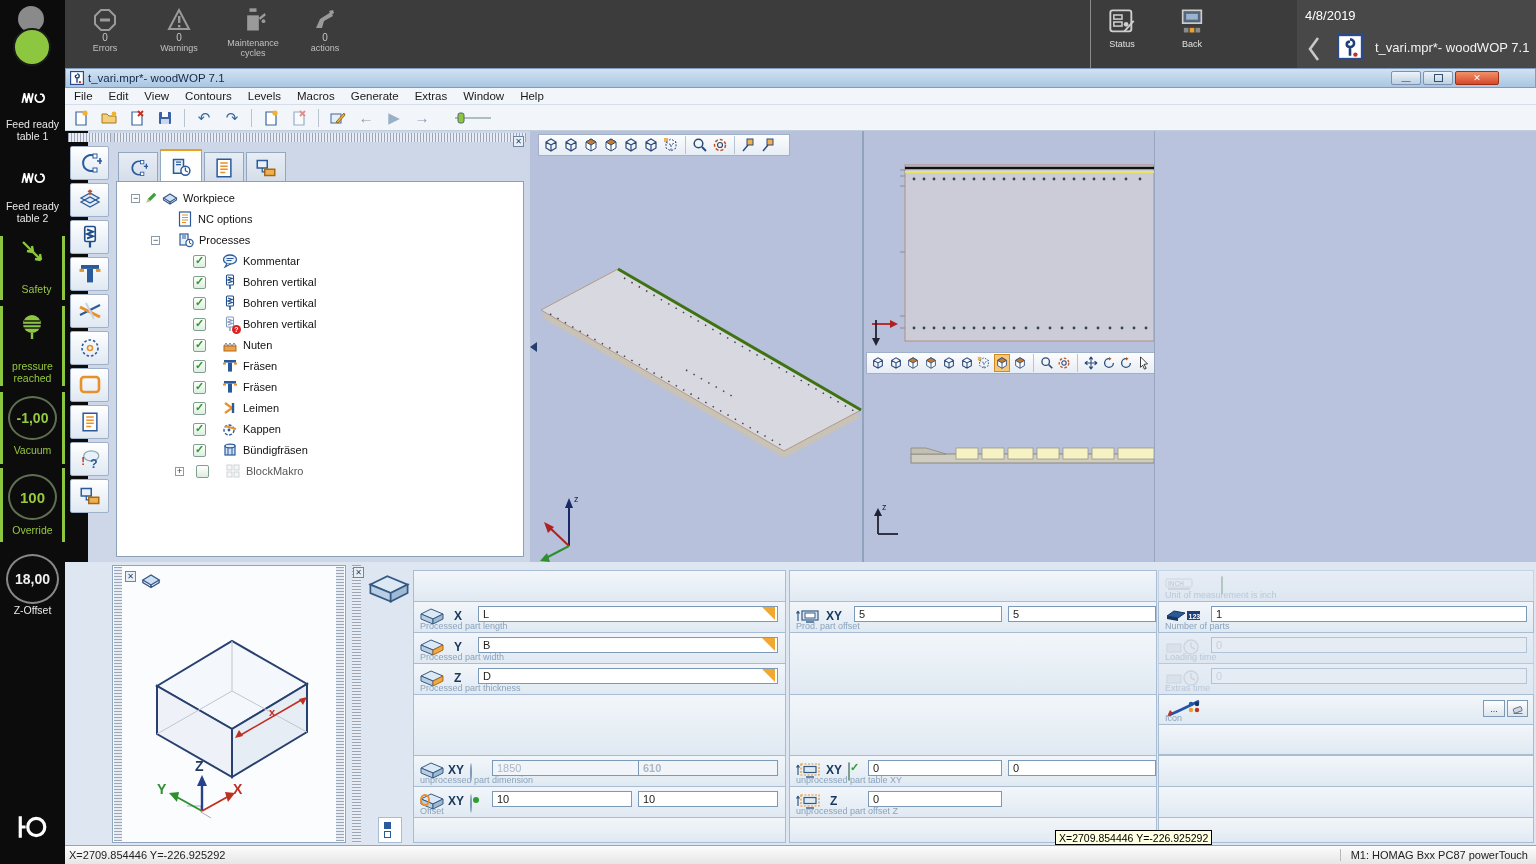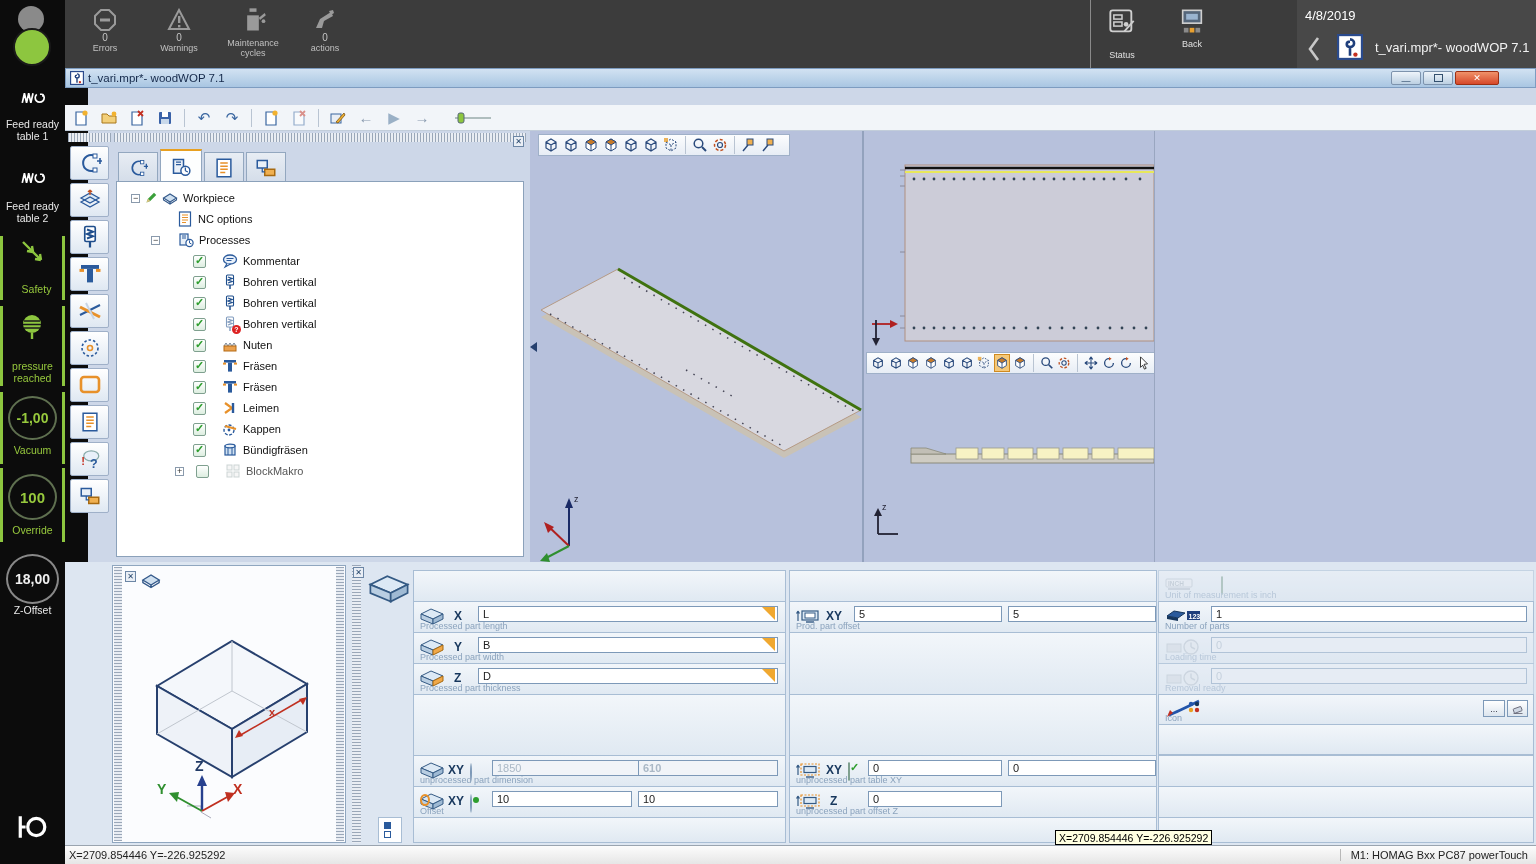--- a/index.html
+++ b/index.html
@@ -433,21 +433,21 @@
           <use href="#sy-hand"></use>
         </svg>
       <span class="tb-count">0</span>
       <span class="tb-label">actions</span>
     </div>
     <div class="a" style="left:1025px;top:0;width:1px;height:68px;background:#8a8a8a;"></div>
     <div class="a tb-btn" style="left:1030px;top:8px;width:54px;">
       <svg class="i28">
           <use href="#sy-status"></use>
         </svg>
-      <span class="tb-label" style="margin-top:14px;color:#e0e0e0;">Status</span>
+      <span class="tb-label" style="margin-top:3px;color:#e0e0e0;">Status</span>
     </div>
     <div class="a tb-btn" style="left:1100px;top:8px;width:54px;">
       <svg class="i28">
           <use href="#sy-back"></use>
         </svg>
       <span class="tb-label" style="margin-top:3px;color:#e0e0e0;">Back</span>
     </div>
     <div id="tb-right" class="a">
       <span class="a" style="left:8px;top:8px;font-size:13px;color:#fff;">4/8/2019</span>
 
@@ -471,20 +471,32 @@
         <span style="margin-top:5px;">—</span>
       </div>
     <div class="a winbtn" style="right:82px;top:2px;width:30px;">
         <span style="width:9px;height:8px;border:1px solid #33506e;display:block;"></span>
       </div>
     <div class="a winbtn" style="right:36px;top:2px;width:44px;background:linear-gradient(#f0926a,#d6482a);border-color:#9c3014;color:#fff;">
         <span>✕</span>
       </div>
   </div>
 
+  <div id="menubar" class="a">
+    <span>File</span>
+    <span>Edit</span>
+    <span>View</span>
+    <span>Contours</span>
+    <span>Levels</span>
+    <span>Macros</span>
+    <span>Generate</span>
+    <span>Extras</span>
+    <span>Window</span>
+    <span>Help</span>
+  </div>
 
   <div id="toolbar" class="a">
     <span class="tbi">
         <svg class="i16">
           <use href="#sy-pagestar"></use>
         </svg>
       </span>
     <span class="tbi">
         <svg class="i16">
           <use href="#sy-folder"></use>
@@ -1122,21 +1134,21 @@
           <use href="#sy-clock"></use>
         </svg>
       <input class="cinput dimv a" style="left: 52px; top: 4px; width: 316px;" value="0">
       <span class="cdesc">Loading time</span>
     </div>
     <div class="cell dim" style="left:1093px;top:101px;width:376px;height:32px;">
       <svg class="a" style="left:6px;top:5px;width:36px;height:18px;">
           <use href="#sy-clock"></use>
         </svg>
       <input class="cinput dimv a" style="left: 52px; top: 4px; width: 316px;" value="0">
-      <span class="cdesc">Removal ready</span>
+      <span class="cdesc">Extras time</span>
     </div>
     <div class="cell" style="left:1093px;top:132px;width:376px;height:31px;">
       <svg class="a" style="left:6px;top:3px;width:40px;height:20px;">
           <use href="#sy-brush"></use>
         </svg>
       <span class="cdesc">Icon</span>
       <div class="btn-sm a" style="right:28px;top:5px;width:22px;height:17px;">
           <span>...</span>
         </div>
       <div class="btn-sm a" style="right:5px;top:5px;width:21px;height:17px;">

